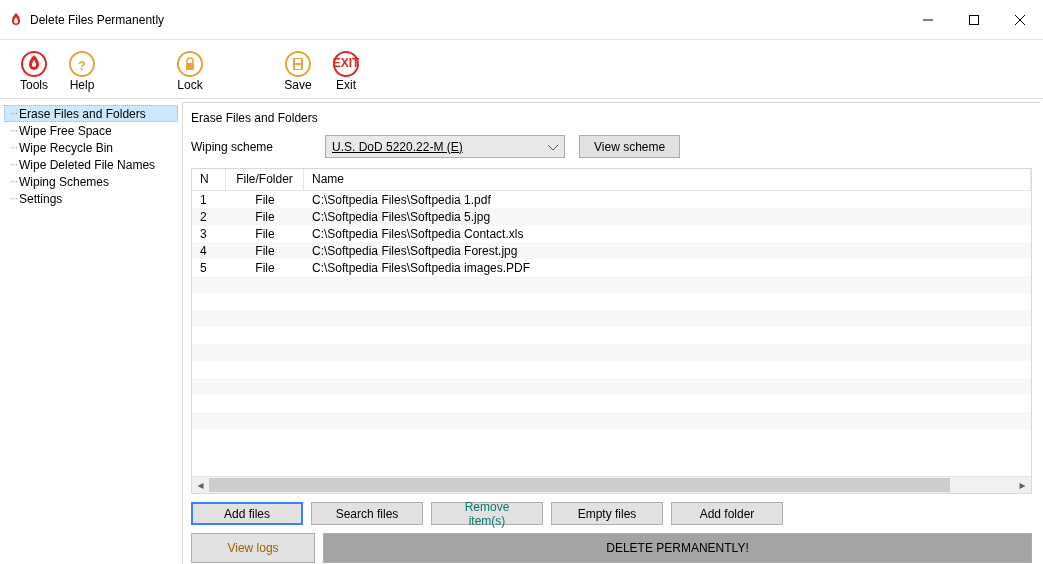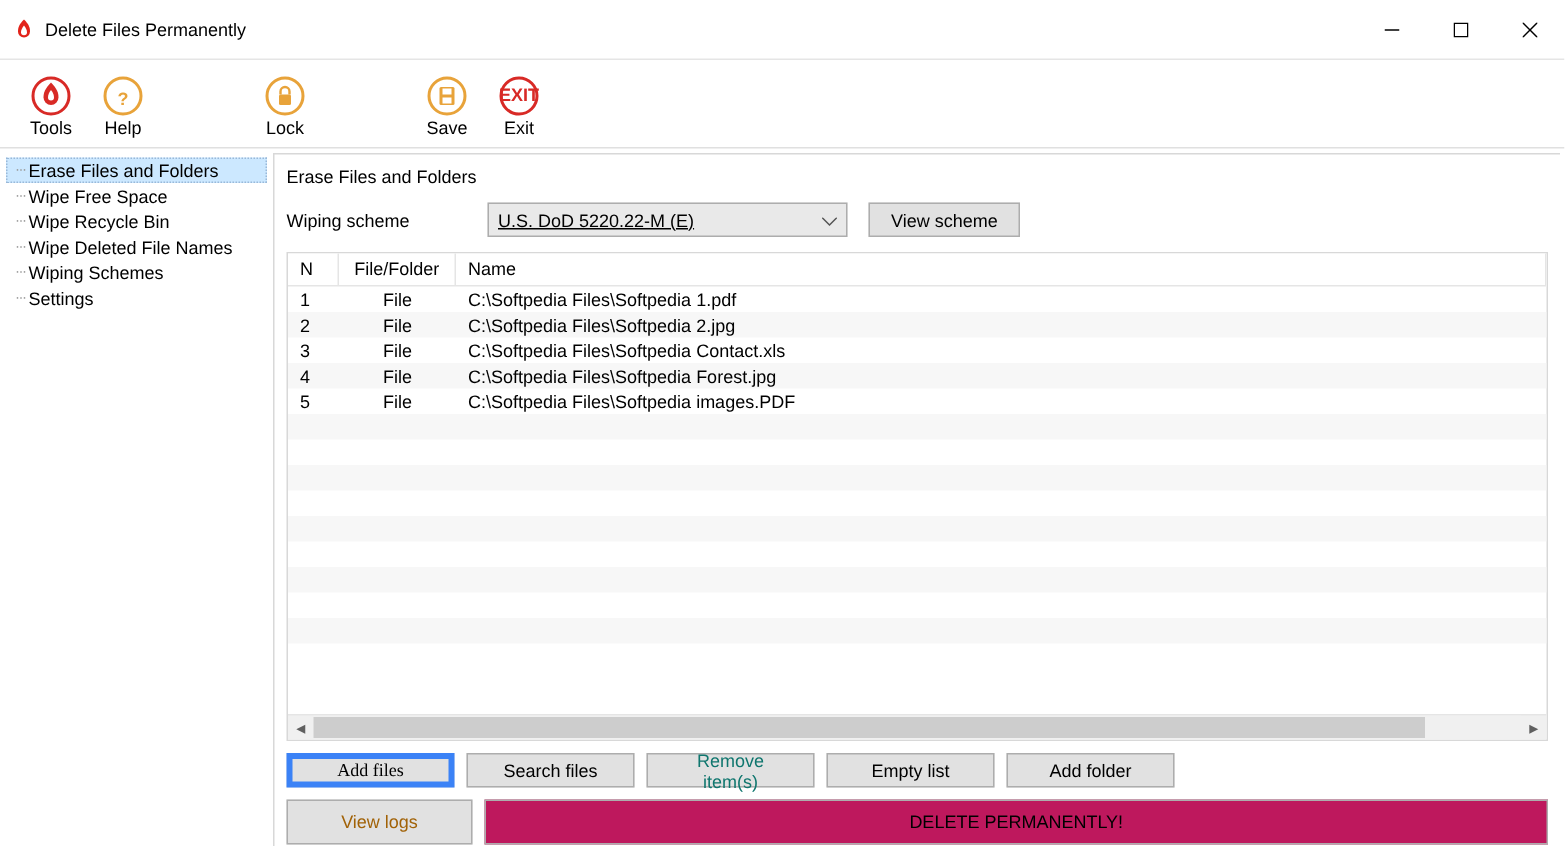--- a/index.html
+++ b/index.html
@@ -47,27 +47,27 @@
 .gc.ff { width: 78px; text-align: center; }
 .gc.name { flex: 1; padding-left: 8px; }
 .grid-scroll { height: 17px; border-top: 1px solid #e5e5e5; background: #f0f0f0; display: flex; align-items: center; }
 .grid-scroll .lar { width: 17px; text-align: center; color: #606060; }
 .grid-scroll .rar { width: 17px; text-align: center; color: #606060; margin-left: auto; }
 .grid-scroll .track { flex: 1; height: 100%; background: #f0f0f0; position: relative; }
 .grid-scroll .thumb { position: absolute; left: 0; top: 1px; bottom: 1px; width: 92%; background: #cdcdcd; }
 
 .btn-row { display: flex; gap: 8px; margin-bottom: 8px; }
 .btn-row .btn { width: 112px; }
-.btn.focused { border: 4px solid #3b82f6; padding: 0 13px; height: 23px; font-family: Liberation Serif, serif; }
+.btn.focused { border: 2px solid #3b82f6; padding: 0 13px; height: 23px; }
 .btn.disabled { color: #0f766e; cursor: default; }
 
 .action-row { display: flex; gap: 8px; }
 .btn.big { height: 30px; }
 .btn.viewlogs { width: 124px; color: #a16207; }
-.btn.delete { flex: 1; background: #be185d; }
+.btn.delete { flex: 1; background: #a3a3a3; }
 
 .circ { fill: none; stroke-width: 2; }
 </style>
 </head>
 <body>
 
 <div class="titlebar">
   <span class="app-icon">
     <svg viewBox="0 0 16 16">
         <path d="M8 1 C5 4 4 6 4 9 a4 4 0 0 0 8 0 C12 6 11 4 8 1 Z" fill="#e2231a"></path>
@@ -199,21 +199,21 @@
       </div>
       <div class="grid-body">
         <div class="gr">
             <div class="gc n">1</div>
             <div class="gc ff">File</div>
             <div class="gc name">C:\Softpedia Files\Softpedia 1.pdf</div>
           </div>
         <div class="gr">
             <div class="gc n">2</div>
             <div class="gc ff">File</div>
-            <div class="gc name">C:\Softpedia Files\Softpedia 2.jpg</div>
+            <div class="gc name">C:\Softpedia Files\Softpedia 5.jpg</div>
           </div>
         <div class="gr">
             <div class="gc n">3</div>
             <div class="gc ff">File</div>
             <div class="gc name">C:\Softpedia Files\Softpedia Contact.xls</div>
           </div>
         <div class="gr">
             <div class="gc n">4</div>
             <div class="gc ff">File</div>
             <div class="gc name">C:\Softpedia Files\Softpedia Forest.jpg</div>
@@ -240,21 +240,21 @@
             <div class="thumb"></div>
           </div>
         <div class="rar">▸</div>
       </div>
     </div>
 
     <div class="btn-row">
       <button class="btn focused">Add files</button>
       <button class="btn">Search files</button>
       <button class="btn disabled">Remove item(s)</button>
-      <button class="btn">Empty list</button>
+      <button class="btn">Empty files</button>
       <button class="btn">Add folder</button>
     </div>
 
     <div class="action-row">
       <button class="btn big viewlogs disabled">View logs</button>
       <button class="btn big delete">DELETE PERMANENTLY!</button>
     </div>
   </div>
 </div>
 

